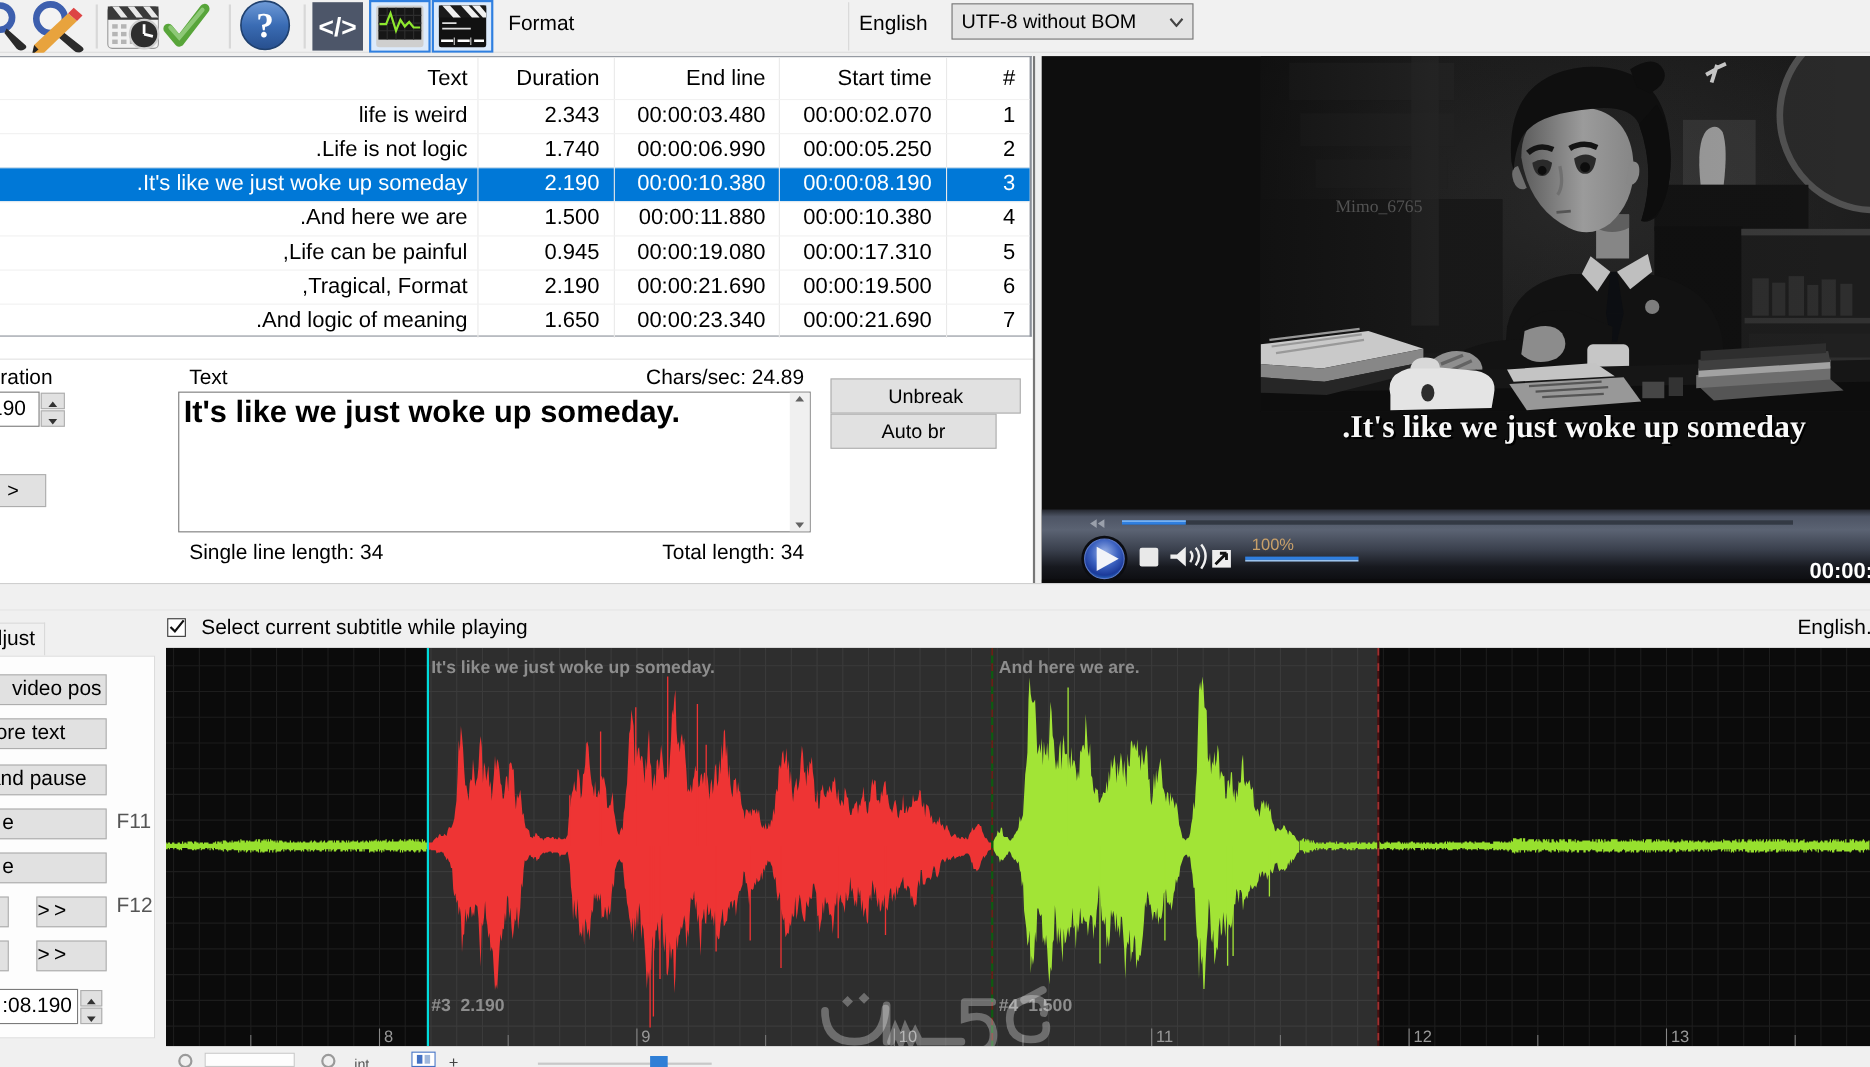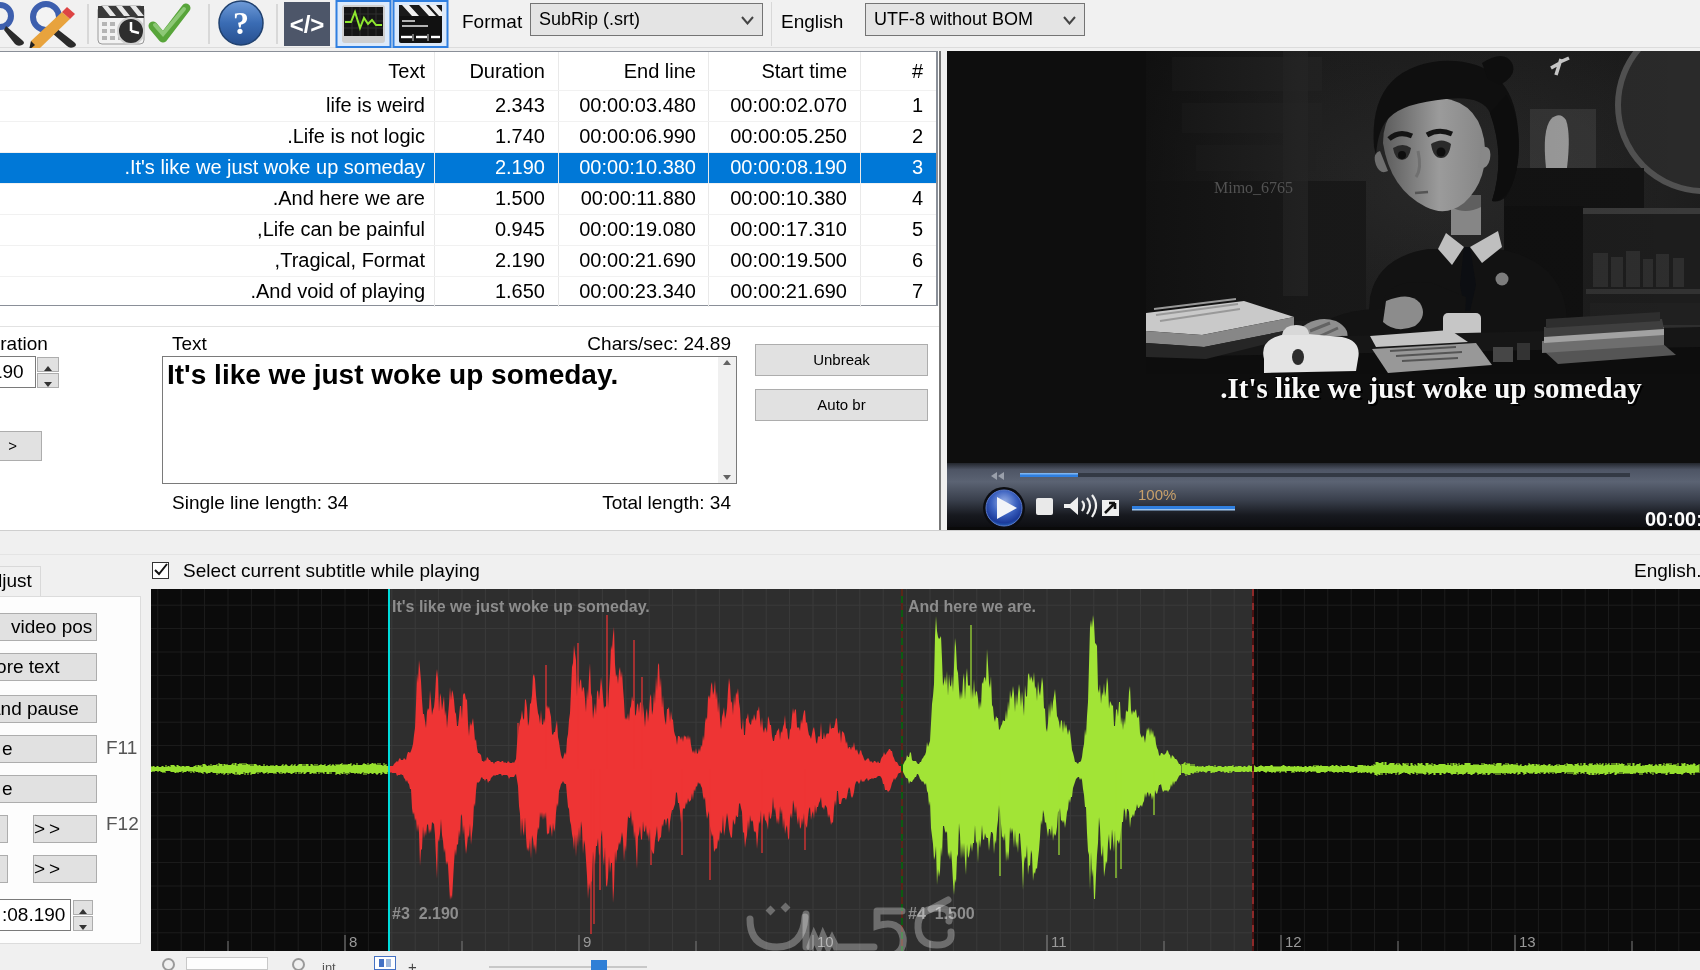--- a/index.html
+++ b/index.html
@@ -11,21 +11,21 @@
 .combo { position:absolute; height:33px; top:3px; background:#e4e4e4; border:1px solid #747474; font-size:18px; color:#000; line-height:31px; padding-left:8px; }
 .combo svg { position:absolute; right:8px; top:12px; }
 #whitepanel { left:0; top:51px; width:940px; height:480px; background:#fff; }
 #tbl { position:absolute; left:0; top:51px; width:938px; height:255px; background:#fff;
   border-top:1px solid #8a8f98; border-right:2px solid #8a8f98; border-bottom:1px solid #8a8f98; font-size:20px; }
 .cell { position:absolute; white-space:pre; color:#000; }
 .cell.sel { color:#fff; }
 .selrow { position:absolute; left:0; width:936px; height:31px; background:#0078d7; }
 .vline { position:absolute; top:0; width:1px; height:255px; background:#e9e9e9; }
 .hline { position:absolute; left:0; width:936px; height:1px; background:#f1f1f1; }
-.btn { position:absolute; background:#e1e1e1; border:1px solid #adadad; font-size:15px; color:#000; text-align:center; }
+.btn { position:absolute; background:#e1e1e1; border:1px solid #adadad; font-size:18px; color:#000; text-align:center; }
 .lbl { position:absolute; font-size:19px; color:#000; white-space:pre; }
 #splitter { left:939px; top:51px; width:1.5px; height:479px; background:#777; }
 #video { left:947px; top:51px; width:753px; height:479px; background:#0e0e0e; }
 #sub { position:absolute; left:1162px; top:372px; width:538px; text-align:center; font-family:"Liberation Serif",serif;
   font-weight:bold; font-size:29px; color:#f8f8f8; text-shadow:2px 2px 0 #000, -1px -1px 0 #000; }
 #vtime { position:absolute; left:1645px; top:508px; font-size:20px; font-weight:bold; color:#fff; }
 .sbbtn { position:absolute; background:#e1e1e1; border:1px solid #adadad; font-size:19px; color:#000; overflow:hidden; white-space:pre; }
 #canvasbg { left:151px; top:589px; width:1549px; height:362px; background:#0b0b0b; }
 </style></head>
 <body>
@@ -108,23 +108,20 @@
         <line x1="401" y1="37" x2="412" y2="37"></line>
         <line x1="416" y1="37" x2="427" y2="37"></line>
         <line x1="431" y1="37" x2="440" y2="37"></line>
       </g>
 <g stroke="#cfcfcf" stroke-width="1">
         <line x1="413" y1="34" x2="413" y2="41"></line>
         <line x1="428" y1="34" x2="428" y2="41"></line>
       </g>
 </svg>
 <div class="tbtext" style="left:462px;top:11px">Format</div>
-<div class="combo" style="left:530px;width:233px">SubRip (.srt)<svg width="13" height="9">
-        <path d="M1 1 L6.5 7.5 L12 1" stroke="#444" stroke-width="2" fill="none"></path>
-      </svg></div>
 <div class="abs" style="left:771px;top:2px;width:1px;height:44px;background:#d8d8d8"></div>
 <div class="tbtext" style="left:781px;top:11px">English</div>
 <div class="combo" style="left:865px;width:220px">UTF-8 without BOM<svg width="13" height="9">
         <path d="M1 1 L6.5 7.5 L12 1" stroke="#444" stroke-width="2" fill="none"></path>
       </svg></div>
 
 <div class="abs" id="whitepanel"></div>
 <div id="tbl">
       <div class="cell " style="right:511px;top:8px">Text</div>
       <div class="cell " style="right:391px;top:8px">Duration</div>
@@ -155,21 +152,21 @@
       <div class="cell " style="right:511px;top:166px">,Life can be painful</div>
       <div class="cell " style="right:391px;top:166px">0.945</div>
       <div class="cell " style="right:240px;top:166px">00:00:19.080</div>
       <div class="cell " style="right:89px;top:166px">00:00:17.310</div>
       <div class="cell " style="right:13px;top:166px">5</div>
       <div class="cell " style="right:511px;top:197px">,Tragical, Format</div>
       <div class="cell " style="right:391px;top:197px">2.190</div>
       <div class="cell " style="right:240px;top:197px">00:00:21.690</div>
       <div class="cell " style="right:89px;top:197px">00:00:19.500</div>
       <div class="cell " style="right:13px;top:197px">6</div>
-      <div class="cell " style="right:511px;top:228px">.And void of playing</div>
+      <div class="cell " style="right:511px;top:228px">.And logic of meaning</div>
       <div class="cell " style="right:391px;top:228px">1.650</div>
       <div class="cell " style="right:240px;top:228px">00:00:23.340</div>
       <div class="cell " style="right:89px;top:228px">00:00:21.690</div>
       <div class="cell " style="right:13px;top:228px">7</div>
       <div class="vline" style="left:434px"></div>
       <div class="vline" style="left:558px"></div>
       <div class="vline" style="left:708px"></div>
       <div class="vline" style="left:860px"></div>
       <div class="hline" style="top:38px"></div>
       <div class="hline" style="top:69px"></div>
@@ -197,21 +194,21 @@
 <div class="abs" style="left:162px;top:356px;width:575px;height:128px;background:#fff;border:1px solid #7a7a7a"></div>
 <div class="abs" style="left:167px;top:359px;font-size:28px;font-weight:bold;color:#000">It's like we just woke up someday.</div>
 <div class="abs" style="left:718px;top:357px;width:18px;height:126px;background:#f0f0f0">
  <svg width="18" height="126">
         <path d="M5 8 L9 3 L13 8 Z" fill="#636363"></path>
         <path d="M5 118 L9 123 L13 118 Z" fill="#636363"></path>
       </svg></div>
 <div class="lbl" style="left:172px;top:492px">Single line length: 34</div>
 <div class="lbl" style="left:561px;top:492px;width:170px;text-align:right">Total length: 34</div>
 <div class="btn" style="left:755px;top:344px;width:173px;height:32px;line-height:30px">Unbreak</div>
-<div class="btn" style="left:755px;top:389px;width:173px;height:32px;line-height:30px">Auto br</div>
+<div class="btn" style="left:755px;top:376px;width:151px;height:32px;line-height:30px">Auto br</div>
 
 <div class="abs" id="splitter"></div>
 <div class="abs" id="video"></div>
 <svg width="554" height="323" viewBox="0 0 554 323" style="position:absolute;left:1146px;top:51px">
 <defs>
 <radialGradient id="vg" cx="52%" cy="42%" r="72%">
  <stop offset="0%" stop-color="#2b2b2b"></stop>
           <stop offset="60%" stop-color="#1f1f1f"></stop>
           <stop offset="100%" stop-color="#151515"></stop>
 </radialGradient>

